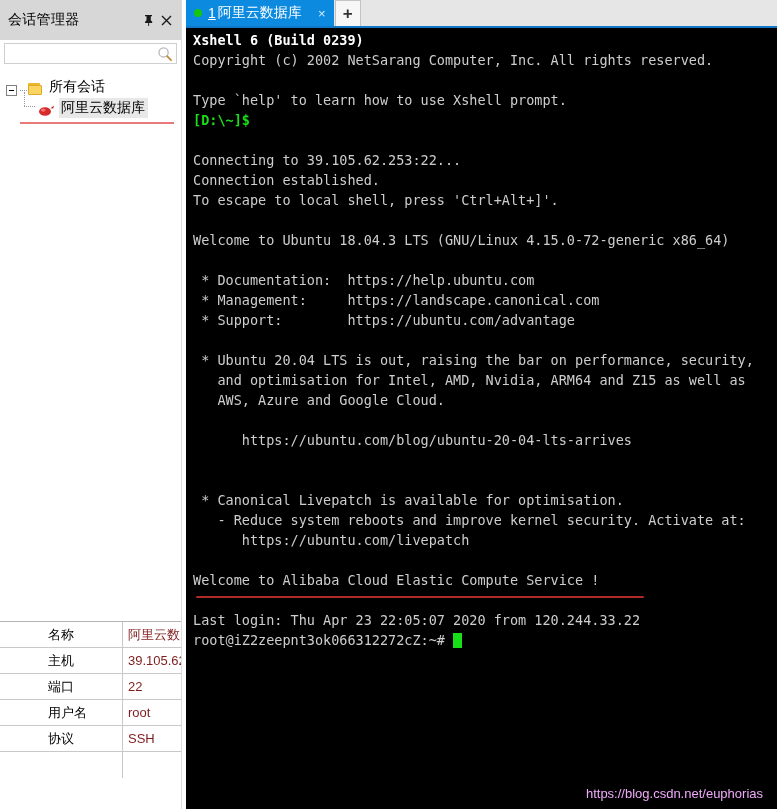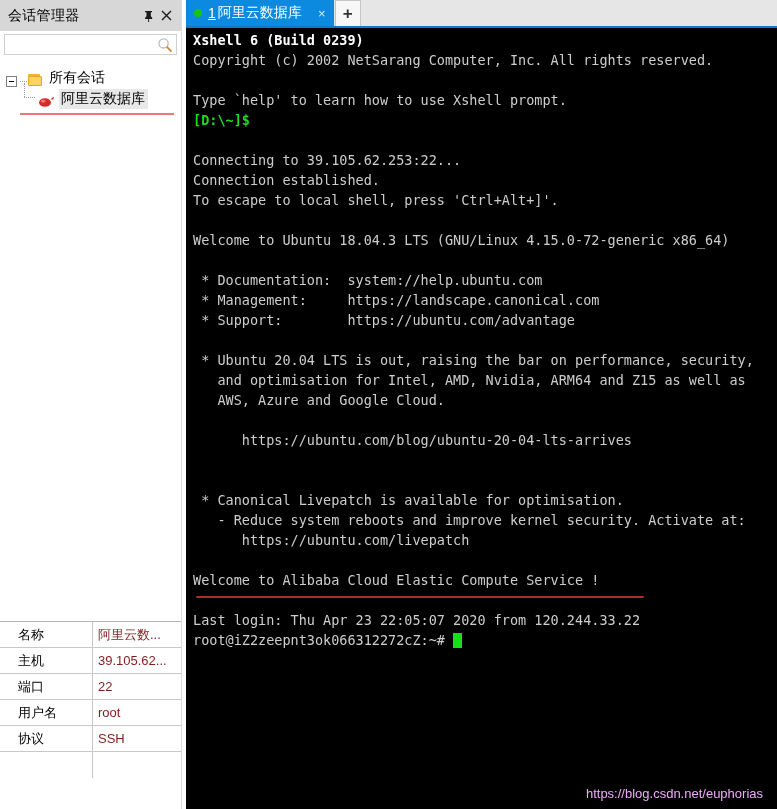--- a/index.html
+++ b/index.html
@@ -27,21 +27,21 @@
   
   .left-panel {
     width: 181px;
     height: 809px;
     display: flex;
     flex-direction: column;
     background: #ffffff;
     box-sizing: border-box;
   }
   .sm-titlebar {
-    height: 31px;
+    height: 40px;
     background: #d7d7d7;
     display: flex;
     align-items: center;
     padding: 0 6px 0 8px;
     box-sizing: border-box;
     flex: none;
   }
   .sm-title {
     font-size: 14px;
     color: #000;
@@ -226,20 +226,21 @@
     width: 93px;
     flex: none;
     border-right: 1px solid #c8c8c8;
     display: flex;
     align-items: center;
     padding-left: 18px;
     box-sizing: border-box;
     color: #000;
     white-space: nowrap;
     overflow: hidden;
+    margin-left: 30px;
   }
   .prop-val {
     flex: 1;
     display: flex;
     align-items: center;
     padding-left: 5px;
     box-sizing: border-box;
     color: #7f1d1d;
     white-space: nowrap;
     overflow: hidden;
@@ -482,21 +483,21 @@
 <span></span>
 <span>Type `help' to learn how to use Xshell prompt.</span>
 <span class="green">[D:\~]$</span>
 <span></span>
 <span>Connecting to 39.105.62.253:22...</span>
 <span>Connection established.</span>
 <span>To escape to local shell, press 'Ctrl+Alt+]'.</span>
 <span></span>
 <span>Welcome to Ubuntu 18.04.3 LTS (GNU/Linux 4.15.0-72-generic x86_64)</span>
 <span></span>
-<span> * Documentation:  system://help.ubuntu.com</span>
+<span> * Documentation:  https://help.ubuntu.com</span>
 <span> * Management:     https://landscape.canonical.com</span>
 <span> * Support:        https://ubuntu.com/advantage</span>
 <span></span>
 <span> * Ubuntu 20.04 LTS is out, raising the bar on performance, security,</span>
 <span>   and optimisation for Intel, AMD, Nvidia, ARM64 and Z15 as well as</span>
 <span>   AWS, Azure and Google Cloud.</span>
 <span></span>
 <span>      https://ubuntu.com/blog/ubuntu-20-04-lts-arrives</span>
 <span></span>
 <span></span>

